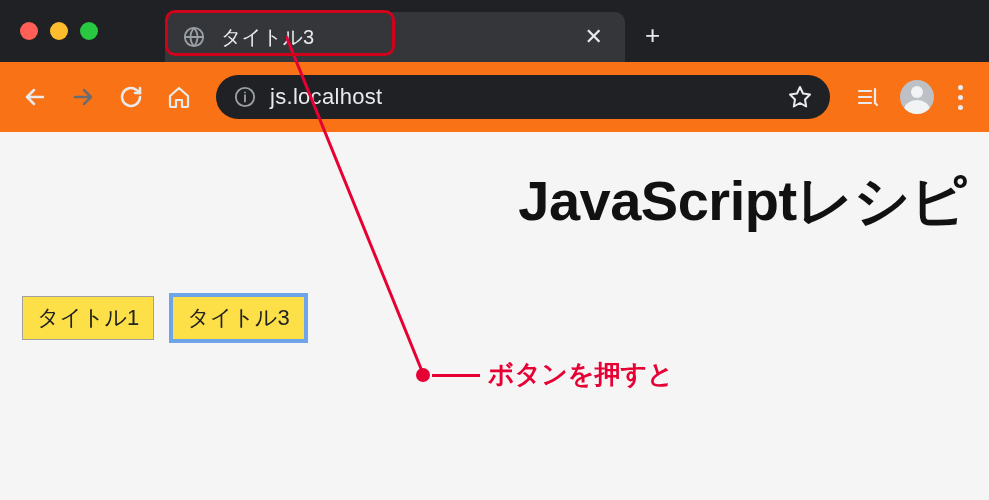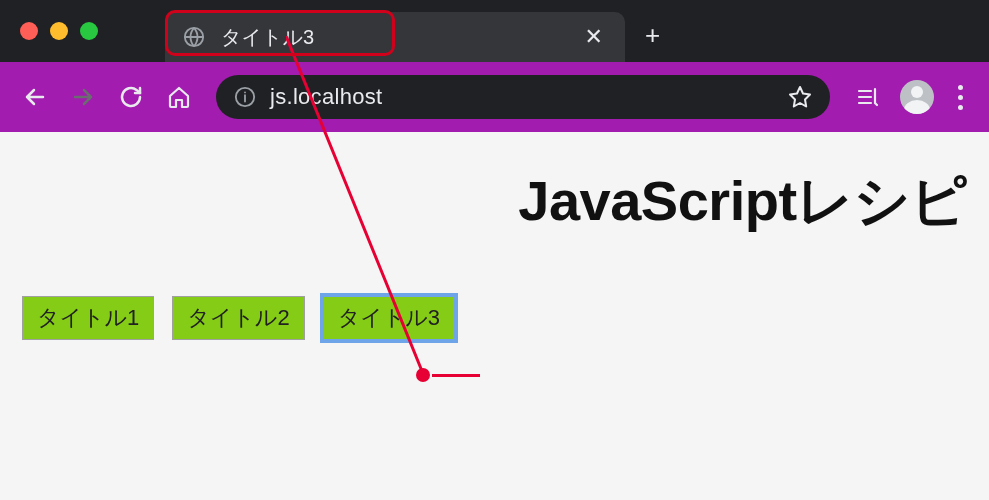--- a/index.html
+++ b/index.html
@@ -84,21 +84,21 @@
     }
     .new-tab {
       color: #e8eaed;
       font-size: 26px;
       margin-left: 20px;
       margin-bottom: 14px;
       cursor: pointer;
       line-height: 1;
     }
     .toolbar {
-      background: #a21caf;
+      background: #f97316;
       height: 70px;
       display: flex;
       align-items: center;
       padding: 0 14px;
       gap: 6px;
     }
     .tb-btn {
       width: 42px;
       height: 42px;
       display: flex;
@@ -205,21 +205,21 @@
     }
     .buttons {
       margin-top: 56px;
       display: flex;
       gap: 18px;
     }
     .title-btn {
       font-family: inherit;
       font-size: 22px;
       padding: 6px 14px;
-      background: #84cc16;
+      background: #fde047;
       border: 1px solid #a0a0a0;
       color: #222;
       cursor: pointer;
     }
     .title-btn.active {
       outline: 3px solid #6ea4e8;
       outline-offset: 0;
       border-color: #6ea4e8;
     }
     
@@ -327,24 +327,24 @@
     <span></span>
       <span></span>
       <span></span>
   </div>
 </div>
 
 <div class="page">
   <h1>JavaScriptレシピ</h1>
   <div class="buttons">
     <button class="title-btn">タイトル1</button>
-    <button class="title-btn">タイトル2</button>
     <button class="title-btn active">タイトル3</button>
   </div>
 </div>
 
 <svg class="annot-line" viewBox="0 0 180 340">
   <line x1="0" y1="0" x2="138" y2="340" stroke="#e60033" stroke-width="3"></line>
 </svg>
 <div class="annot-dot"></div>
 <div class="annot-dash"></div>
 <div class="annot-text">
+  <div>ボタンを押すと</div>
 </div>
 
 </body></html>

